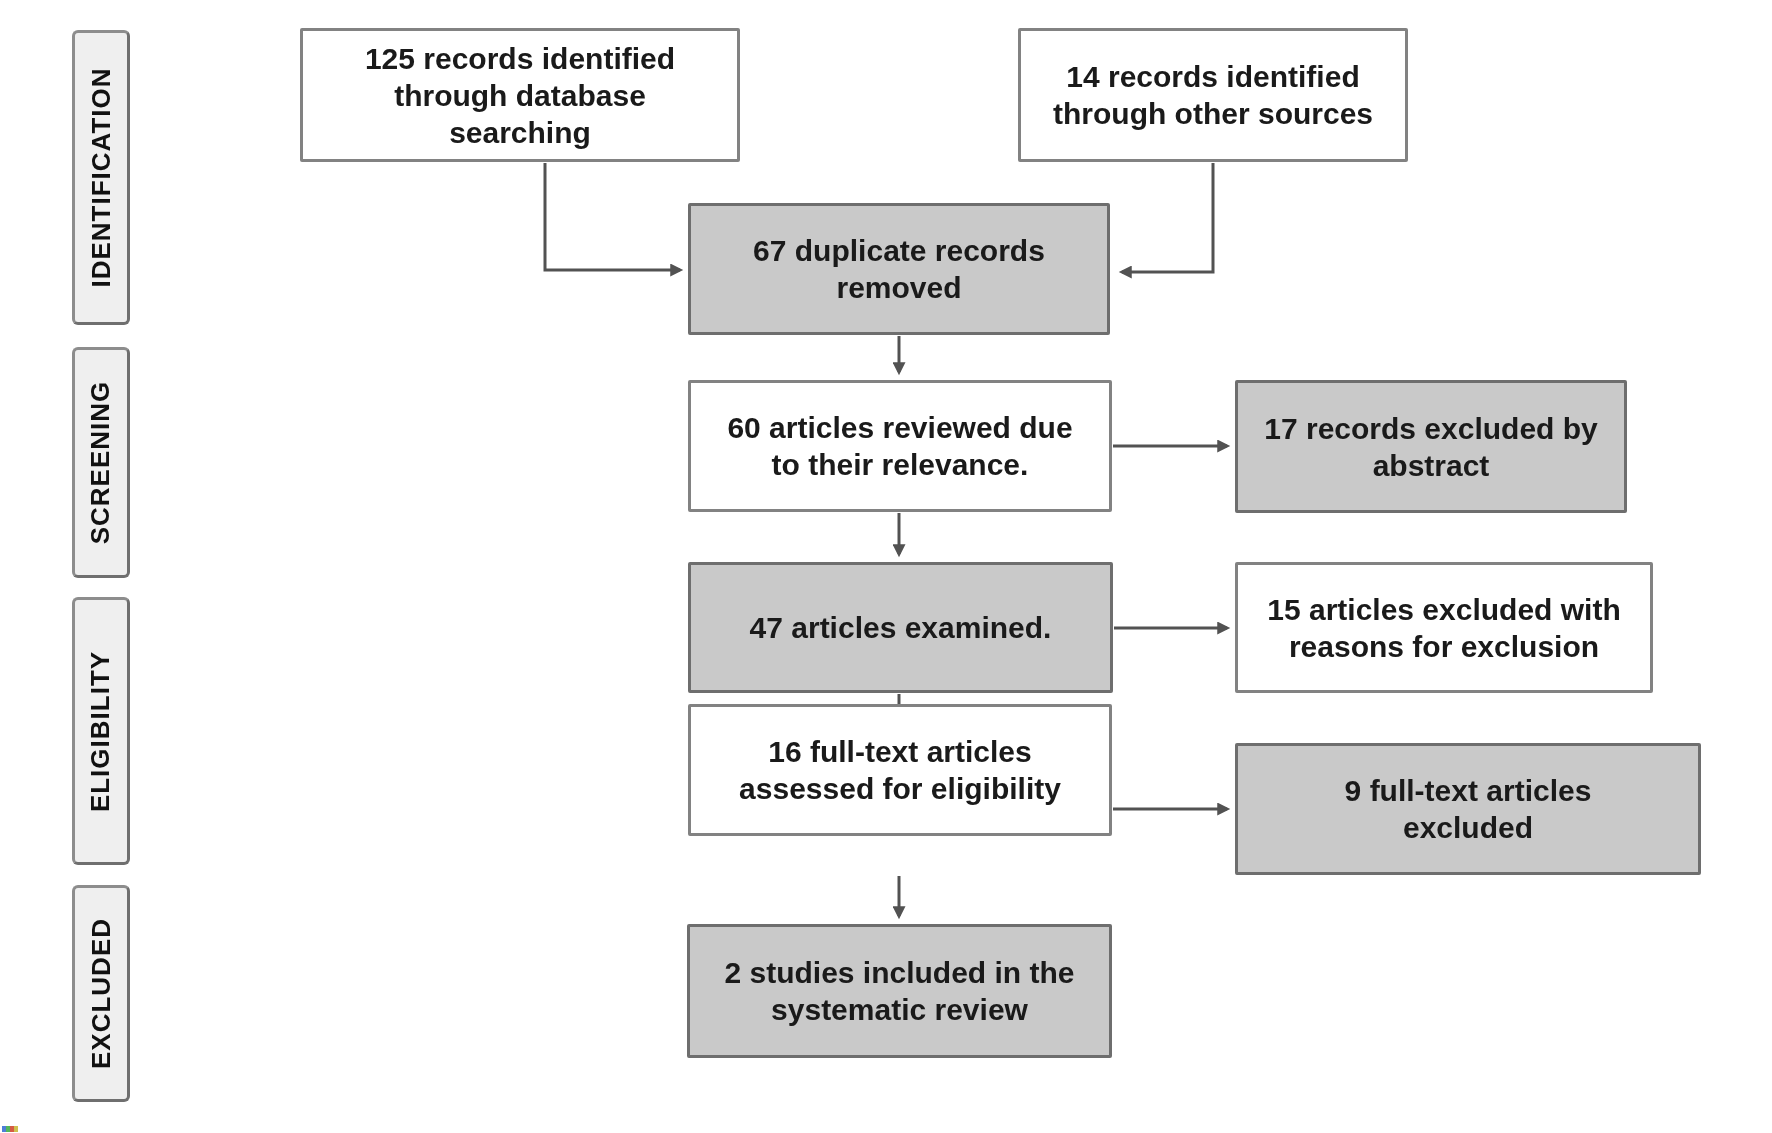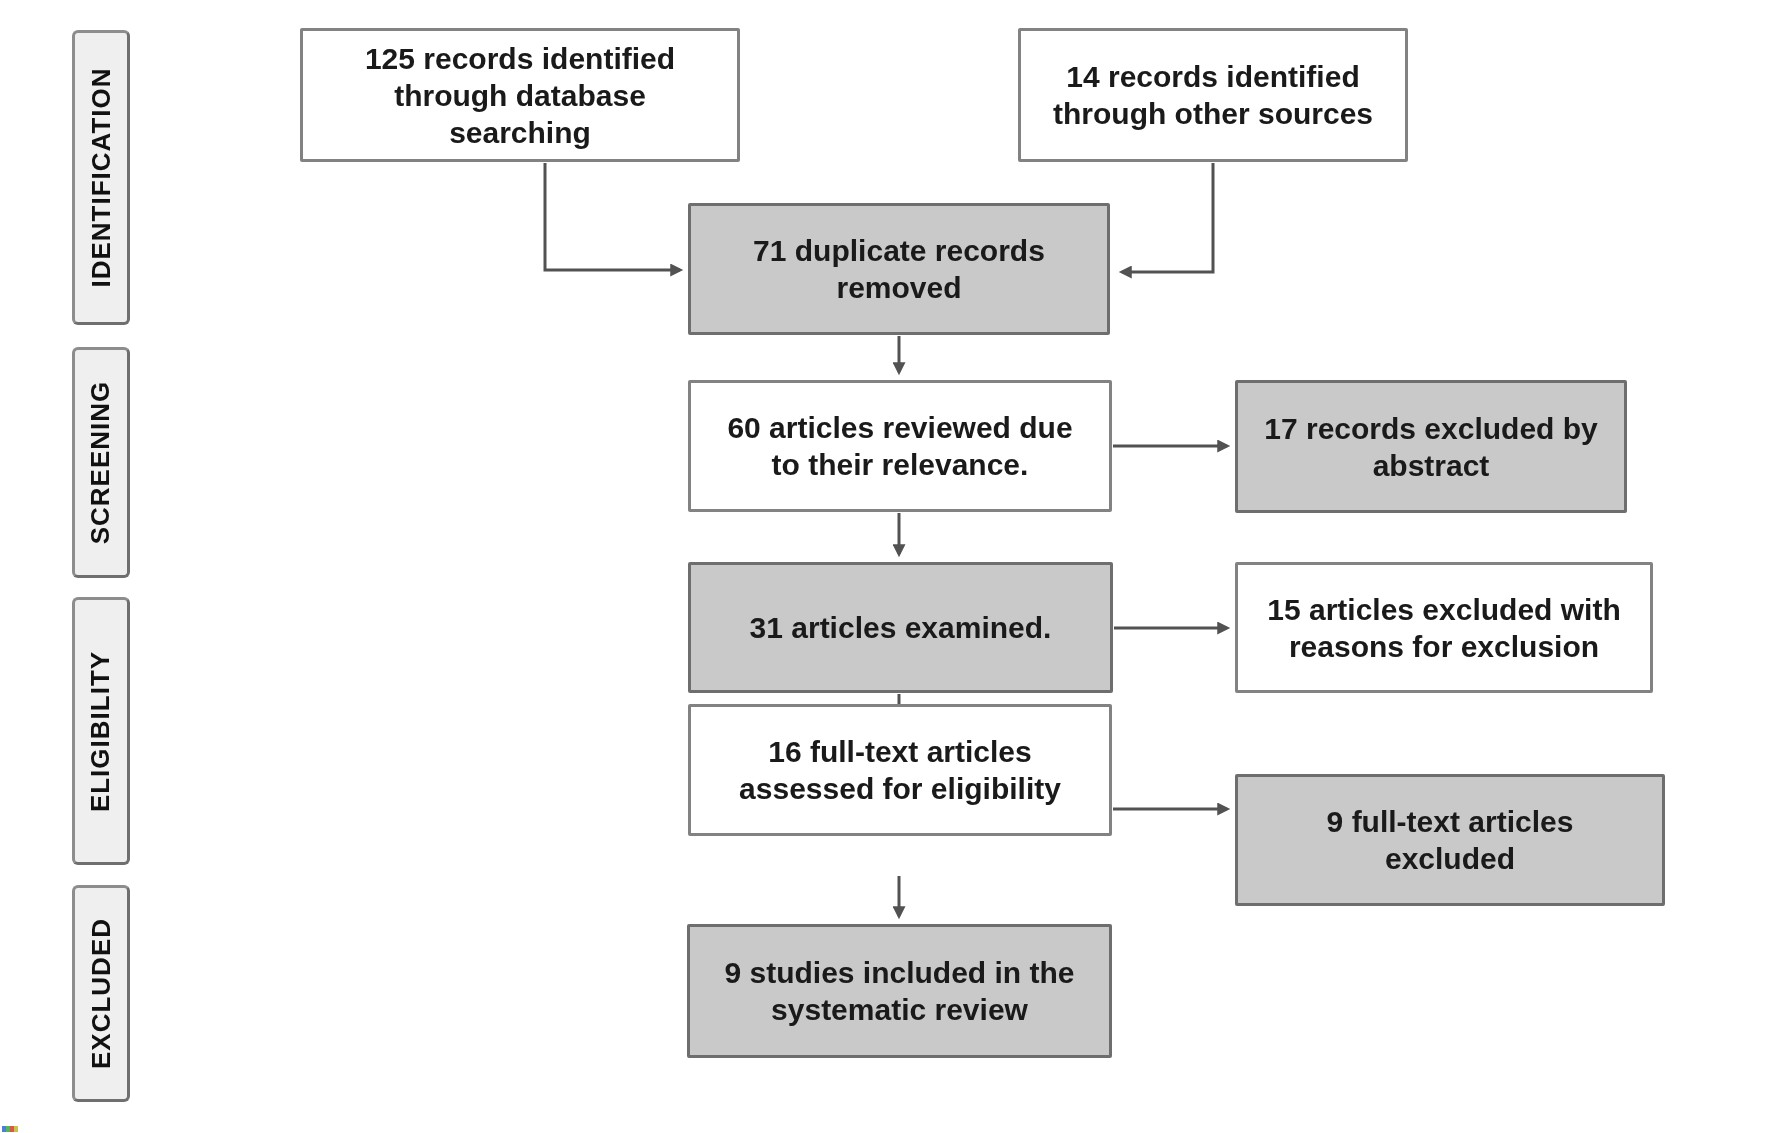--- a/index.html
+++ b/index.html
@@ -124,53 +124,53 @@
 through database
 searching</span>
   </div>
 
   <div class="node white" style="left:1018px;top:28px;width:390px;height:134px">
     <span class="box-label">14 records identified
 through other sources</span>
   </div>
 
   <div class="node gray" style="left:688px;top:203px;width:422px;height:132px">
-    <span class="box-label">71 duplicate records
+    <span class="box-label">67 duplicate records
 removed</span>
   </div>
 
   <div class="node white" style="left:688px;top:380px;width:424px;height:132px">
     <span class="box-label">60 articles reviewed due
 to their relevance.</span>
   </div>
 
   <div class="node gray" style="left:1235px;top:380px;width:392px;height:133px">
     <span class="box-label">17 records excluded by
 abstract</span>
   </div>
 
   <div class="node gray" style="left:688px;top:562px;width:425px;height:131px">
-    <span class="box-label">31 articles examined.</span>
+    <span class="box-label">47 articles examined.</span>
   </div>
 
   <div class="node white" style="left:1235px;top:562px;width:418px;height:131px">
     <span class="box-label">15 articles excluded with
 reasons for exclusion</span>
   </div>
 
   <div class="node white" style="left:688px;top:704px;width:424px;height:132px">
     <span class="box-label">16 full-text articles
 assessed for eligibility</span>
   </div>
 
-  <div class="node gray" style="left:1235px;top:774px;width:430px;height:132px">
+  <div class="node gray" style="left:1235px;top:743px;width:466px;height:132px">
     <span class="box-label">9 full-text articles
 excluded</span>
   </div>
 
   <div class="node gray" style="left:687px;top:924px;width:425px;height:134px">
-    <span class="box-label">9 studies included in the
+    <span class="box-label">2 studies included in the
 systematic review</span>
   </div>
 
   <div class="corner-artifact"></div>
 
 </div>
 
 </body></html>

